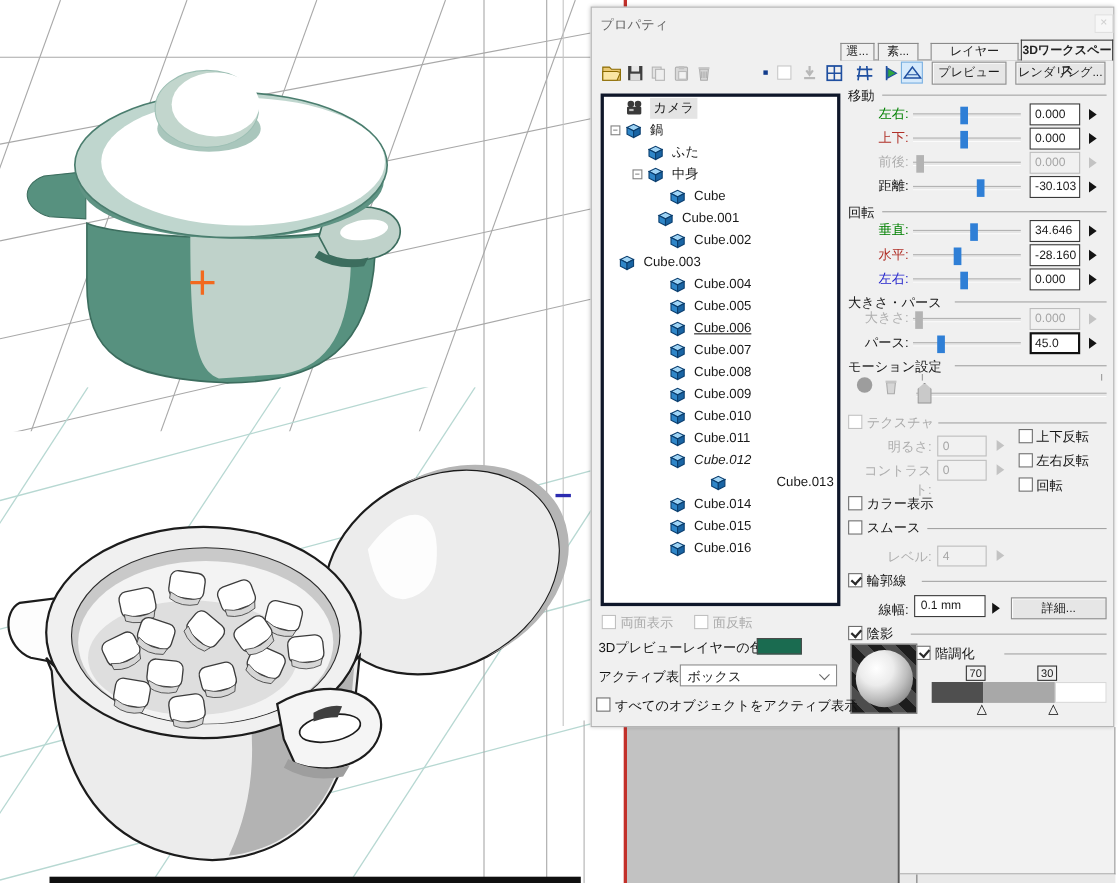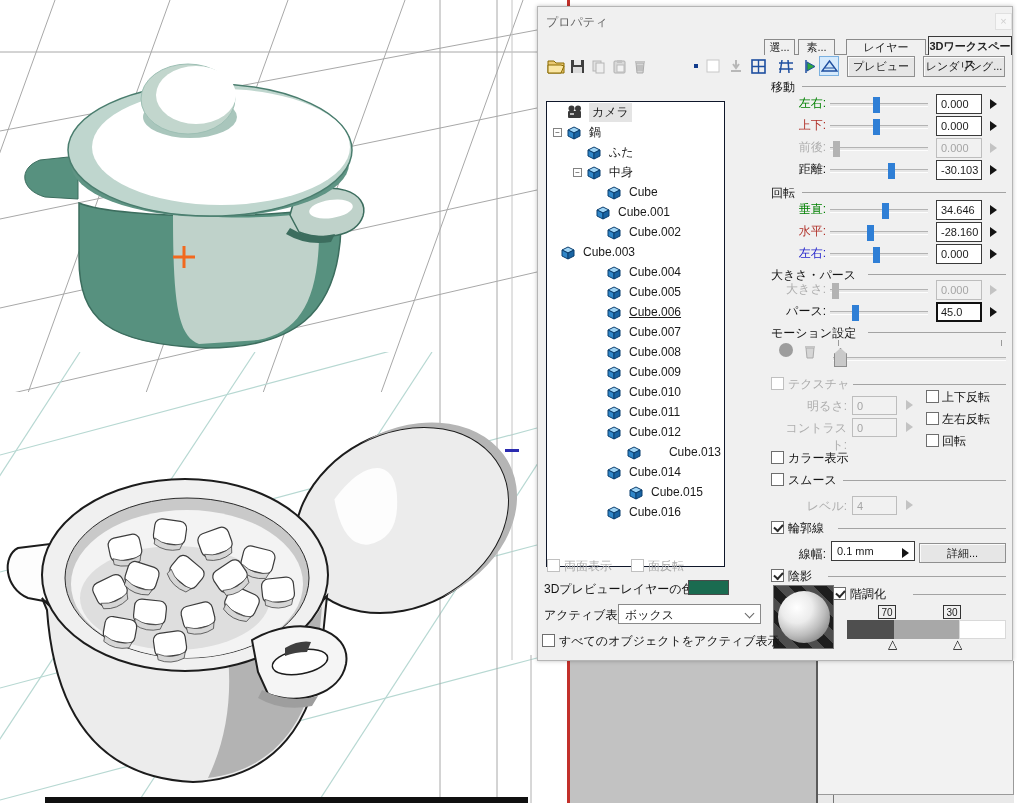--- a/index.html
+++ b/index.html
@@ -36,21 +36,21 @@
 
   
   .tbtn { position:absolute; top:49px; width:20px; height:20px; display:flex; align-items:center; justify-content:center; }
   .tbtn.active { background:#d6eafc; border:1px solid #7ab0e0; }
   .pushbtn { position:absolute; top:49px; height:21px; background:#e6e6e6; border:1px solid #8f8f8f;
     box-shadow:inset 1px 1px 0 #fbfbfb; font-size:11px; text-align:center; line-height:19px; }
   #preview-btn { left:309px; width:68px; }
   #render-btn  { left:385px; width:82px; }
 
   
-  #tree-box { left:8px; top:78px; width:179px; height:466px; background:#fff; border:1px solid #0f172a; overflow:hidden;margin-top:16px; }
+  #tree-box { left:8px; top:78px; width:218px; height:466px; background:#fff; border:3px solid #0f172a; overflow:hidden; }
   .trow { height:20px; display:flex; align-items:center; white-space:nowrap; }
   .trow .exp { width:9px; height:9px; border:1px solid #828282; background:#fff; font-size:8px; line-height:7px;
     text-align:center; color:#333; margin-right:4px; flex:0 0 9px; }
   .trow .ticon { margin-right:5px; display:inline-flex; }
   .trow .tlabel { font-size:12px; padding:1px 3px; }
   .trow .tlabel.sel { background:#e4e4e4; }
 
   
   .sechead { position:absolute; font-size:12px; color:#141414; }
   .sechead.dis { color:#aaa; }
@@ -85,21 +85,21 @@
     border-top:1px solid #b3b3b3; border-bottom:1px solid #fdfdfd; }
   #motion-thumb { left:296px; top:341px; width:13px; height:19px; background:#c9c9c9; border:1px solid #8d8d8d;
     clip-path:polygon(50% 0,100% 30%,100% 100%,0 100%,0 30%); }
   .mtick { position:absolute; top:333px; width:1px; height:6px; background:#9a9a9a; }
 
   
   .minibox { position:absolute; width:45px; height:19px; font-size:11px; padding:3px 0 0 4px; }
   .minilabel { position:absolute; text-align:right; font-size:12px; }
 
   #detail-btn { left:381px; top:536px; width:87px; height:20px; }
-  #widthbox { left:293px; top:534px; width:84px; height:20px; background:#fff; border:1px solid #3a3a3a; font-size:11px; padding:3px 0 0 5px; }
+  #widthbox { left:293px; top:534px; width:65px; height:20px; background:#fff; border:1px solid #3a3a3a; font-size:11px; padding:3px 0 0 5px; }
 
   
   #sphere-box { left:235px; top:578px; width:61px; height:64px; border:1px solid #777;
     background:repeating-linear-gradient(45deg,#1d1d1d 0 9px,#4d4d4d 9px 18px); }
   #sphere { position:absolute; left:4px; top:5px; width:52px; height:52px; border-radius:50%;
     background:radial-gradient(circle at 36% 32%, #ffffff 0%, #ececec 32%, #bdbdbd 58%, #8b8b8b 80%, #636363 100%); }
 
   .tonebox { position:absolute; top:598px; width:18px; height:14px; border:1px solid #333; font-size:10px;
     text-align:center; line-height:13px; background:#f0f0f0; }
   #tonebar { left:309px; top:613px; width:159px; height:19px; }
@@ -483,21 +483,21 @@
           <span style="width:13px;flex:0 0 13px"></span>
           <span class="ticon">
             <svg width="15" height="15">
               <polygon points="2,5 8,2 14,5 8,8" fill="#9fd4f5" stroke="#0b3e6e"></polygon>
               <polygon points="2,5 8,8 8,14 2,11" fill="#2f86c8" stroke="#0b3e6e"></polygon>
               <polygon points="14,5 8,8 8,14 14,11" fill="#1964a3" stroke="#0b3e6e"></polygon>
             </svg>
           </span>
           <span class="tlabel">Cube.011</span>
         </div>
-        <div class="trow" style="padding-left: 46px;">
+        <div class="trow" style="padding-left: 46px; font-style: italic;">
           <span style="width:13px;flex:0 0 13px"></span>
           <span class="ticon">
             <svg width="15" height="15">
               <polygon points="2,5 8,2 14,5 8,8" fill="#9fd4f5" stroke="#0b3e6e"></polygon>
               <polygon points="2,5 8,8 8,14 2,11" fill="#2f86c8" stroke="#0b3e6e"></polygon>
               <polygon points="14,5 8,8 8,14 14,11" fill="#1964a3" stroke="#0b3e6e"></polygon>
             </svg>
           </span>
           <span class="tlabel">Cube.012</span>
         </div>
@@ -516,21 +516,21 @@
           <span style="width:13px;flex:0 0 13px"></span>
           <span class="ticon">
             <svg width="15" height="15">
               <polygon points="2,5 8,2 14,5 8,8" fill="#9fd4f5" stroke="#0b3e6e"></polygon>
               <polygon points="2,5 8,8 8,14 2,11" fill="#2f86c8" stroke="#0b3e6e"></polygon>
               <polygon points="14,5 8,8 8,14 14,11" fill="#1964a3" stroke="#0b3e6e"></polygon>
             </svg>
           </span>
           <span class="tlabel">Cube.014</span>
         </div>
-        <div class="trow" style="padding-left: 68px;">
+        <div class="trow" style="padding-left: 46px;">
           <span style="width:13px;flex:0 0 13px"></span>
           <span class="ticon">
             <svg width="15" height="15">
               <polygon points="2,5 8,2 14,5 8,8" fill="#9fd4f5" stroke="#0b3e6e"></polygon>
               <polygon points="2,5 8,8 8,14 2,11" fill="#2f86c8" stroke="#0b3e6e"></polygon>
               <polygon points="14,5 8,8 8,14 14,11" fill="#1964a3" stroke="#0b3e6e"></polygon>
             </svg>
           </span>
           <span class="tlabel">Cube.015</span>
         </div>

